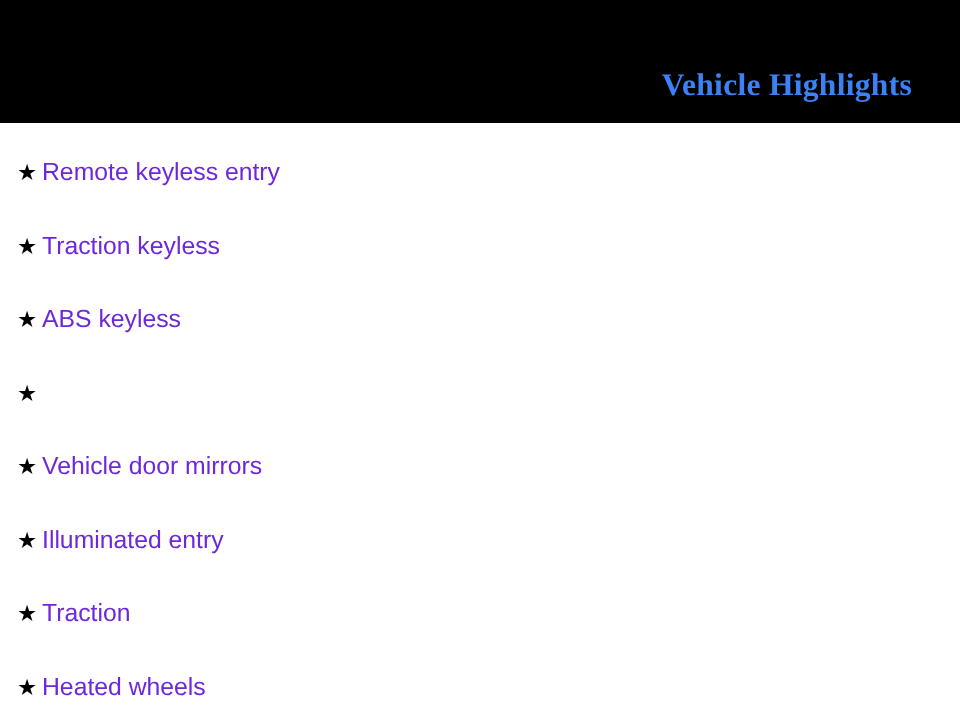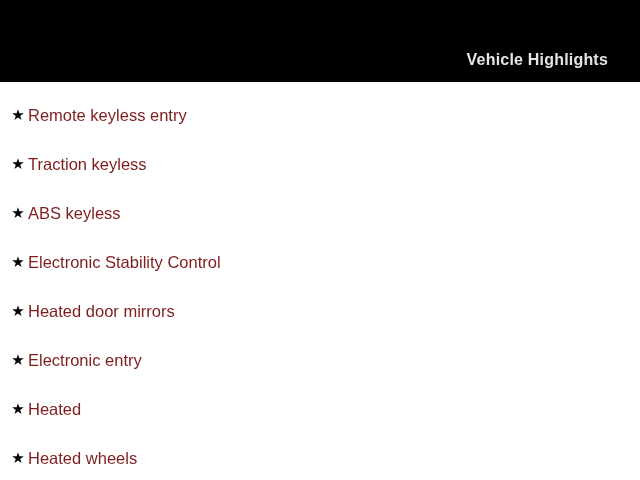--- a/index.html
+++ b/index.html
@@ -23,25 +23,26 @@
     position: relative;
     width: 640px;
     height: 82px;
     background: #000000;
     box-sizing: border-box;
   }
   .header-title {
     position: absolute;
     right: 32px;
     bottom: 13px;
-    color: #e5e5e5;
-    font-size: 16px;
+    color: #3b82f6;
+    font-size: 21px;
     font-weight: bold;
     letter-spacing: 0.2px;
     white-space: nowrap;
+    font-family: Liberation Serif, serif;
   }
   .highlights-list {
     list-style: none;
     margin: 0;
     padding: 0;
     padding-top: 9px;
   }
   .highlight-item {
     display: flex;
     align-items: center;
@@ -52,21 +53,21 @@
   .bullet-star {
     width: 20px;
     min-width: 20px;
     text-align: center;
     color: #000000;
     font-size: 15px;
     line-height: 1;
     font-family: "DejaVu Sans", sans-serif;
   }
   .item-label {
-    color: #7f1d1d;
+    color: #6d28d9;
     font-size: 16.5px;
     line-height: 1.1;
     white-space: nowrap;
   }
 </style>
 </head>
 <body>
 
 <div class="page">
 
@@ -82,33 +83,32 @@
     <li class="highlight-item">
       <span class="bullet-star">★</span>
       <span class="item-label">Traction keyless</span>
     </li>
     <li class="highlight-item">
       <span class="bullet-star">★</span>
       <span class="item-label">ABS keyless</span>
     </li>
     <li class="highlight-item">
       <span class="bullet-star">★</span>
-      <span class="item-label">Electronic Stability Control</span>
     </li>
     <li class="highlight-item">
       <span class="bullet-star">★</span>
-      <span class="item-label">Heated door mirrors</span>
+      <span class="item-label">Vehicle door mirrors</span>
     </li>
     <li class="highlight-item">
       <span class="bullet-star">★</span>
-      <span class="item-label">Electronic entry</span>
+      <span class="item-label">Illuminated entry</span>
     </li>
     <li class="highlight-item">
       <span class="bullet-star">★</span>
-      <span class="item-label">Heated</span>
+      <span class="item-label">Traction</span>
     </li>
     <li class="highlight-item">
       <span class="bullet-star">★</span>
       <span class="item-label">Heated wheels</span>
     </li>
   </ul>
 
 </div>
 
 </body></html>

